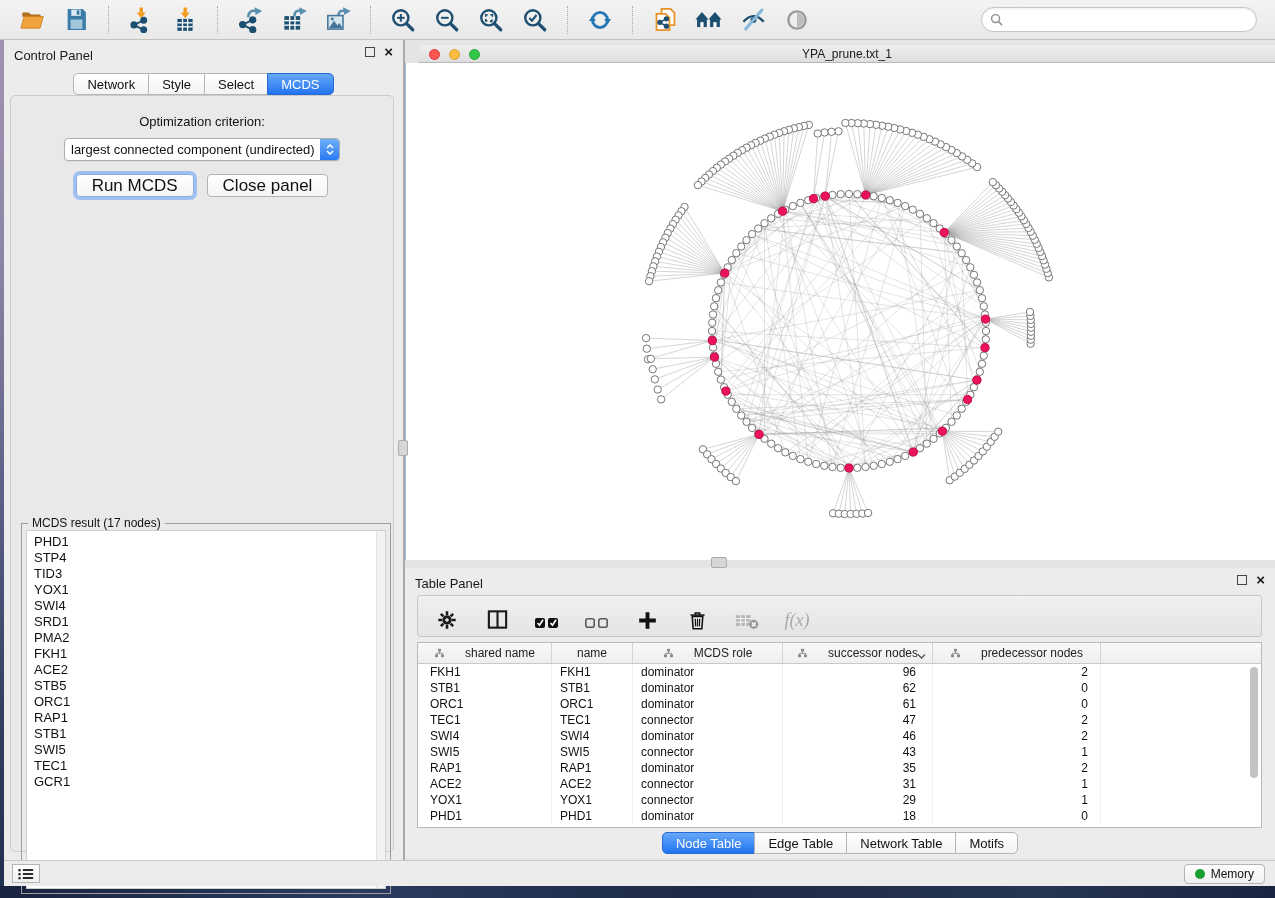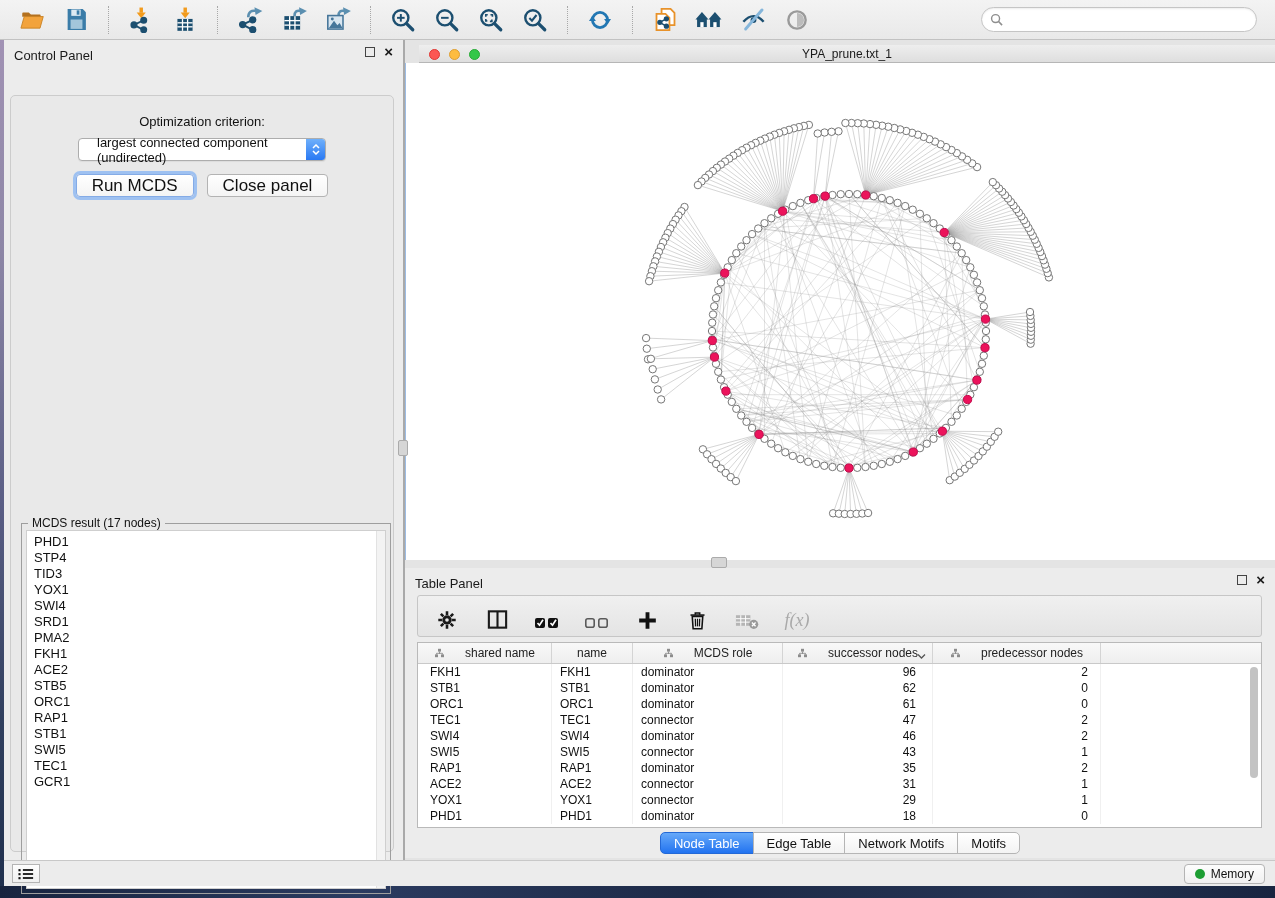--- a/index.html
+++ b/index.html
@@ -34,23 +34,23 @@
   .seg-row { position:absolute; left:0; right:0; top:33px; display:flex; justify-content:center; z-index:3; }
   .seg-btn { height:22px; padding:0 13px; background:linear-gradient(#ffffff,#f3f3f3);
     border:1px solid #b5b5b5; font-size:13px; color:#111; display:flex; align-items:center; margin-left:-1px; }
   .seg-btn.first { border-radius:5px 0 0 5px; margin-left:0; }
   .seg-btn.last { border-radius:0 5px 5px 0; }
   .seg-btn.selected { background:linear-gradient(#66a9f9,#2273f0); border-color:#2469d6; color:#fff; }
 
   .cp-inset { position:absolute; left:6px; right:9px; top:55px; bottom:8px;
     background:#e9e9e9; border:1px solid #cccccc; border-radius:5px; }
   .opt-label { margin-top:18px; text-align:center; font-size:13px; color:#111; }
-  .dropdown { position:relative; width:248px; height:23px; margin:9px auto 0; background:#fff;
+  .dropdown { position:relative; width:276px; height:23px; margin:9px auto 0; background:#fff;
     border:1px solid #adadad; border-radius:4px; font-size:13px; color:#111;
-    display:flex; align-items:center; padding-left:18px; box-shadow:0 1px 1px rgba(0,0,0,.06); }
+    display:flex; align-items:center; padding-left:6px; box-shadow:0 1px 1px rgba(0,0,0,.06); }
   .dd-stepper { position:absolute; right:0; top:0; bottom:0; width:19px; border-radius:0 3px 3px 0;
     background:linear-gradient(#6fb0fb,#2a79f3); display:flex; flex-direction:column; align-items:center; justify-content:center; gap:1px; }
   .btn-row { display:flex; justify-content:center; gap:13px; margin-top:13px; }
   .mac-btn { height:23px; padding:0 15px; font-size:17px; color:#111; background:linear-gradient(#ffffff,#f4f4f4);
     border:1px solid #b3b3b3; border-radius:4px; }
   .mac-btn.focused { box-shadow:0 0 0 3px rgba(96,160,248,.55); border-color:#84abe6; }
 
   .group-box { position:absolute; left:10px; top:427px; width:370px; height:371px; border:1px solid #9e9e9e; }
   .group-legend { position:absolute; top:-8px; left:6px; background:#e9e9e9; padding:0 4px; font-size:12px; color:#111; }
   .list-box { position:absolute; left:4px; right:4px; top:6px; bottom:4px; background:#fff;
@@ -284,20 +284,26 @@
     </div>
   </div>
 
   <div class="control-panel">
     <div class="cp-titlebar">
       <span class="panel-title">Control Panel</span>
       <span class="panel-btns">
         <span class="float-icon"></span>
         <span class="close-icon">×</span>
       </span>
+    </div>
+    <div class="seg-row">
+      <div class="seg-btn first">Network</div>
+      <div class="seg-btn">Style</div>
+      <div class="seg-btn">Select</div>
+      <div class="seg-btn last selected">MCDS</div>
     </div>
     <div class="cp-inset">
       <div class="opt-label">Optimization criterion:</div>
       <div class="dropdown">
         <span>largest connected component (undirected)</span>
         <span class="dd-stepper">
           <svg width="8" height="5" viewBox="0 0 8 5">
               <path d="M1 4 L4 1 L7 4" fill="none" stroke="#fff" stroke-width="1.5"></path>
             </svg>
           <svg width="8" height="5" viewBox="0 0 8 5">
@@ -1116,21 +1122,21 @@
               <div class="tcell c5">0</div>
               <div class="tcell c6"></div>
             </div>
           </div>
         <div class="table-scroll-thumb"></div>
       </div>
 
       <div class="tp-tabs seg-row" style="position:absolute;">
         <div class="seg-btn first selected">Node Table</div>
         <div class="seg-btn">Edge Table</div>
-        <div class="seg-btn">Network Motifs</div>
+        <div class="seg-btn">Network Table</div>
         <div class="seg-btn last">Motifs</div>
       </div>
     </div>
   </div>
 
   <div class="status-bar">
     <div class="status-list-btn">
       <svg width="16" height="14" viewBox="0 0 18 14">
           <g stroke="#111" stroke-width="2">
             <line x1="5.5" y1="2.5" x2="17" y2="2.5"></line>

